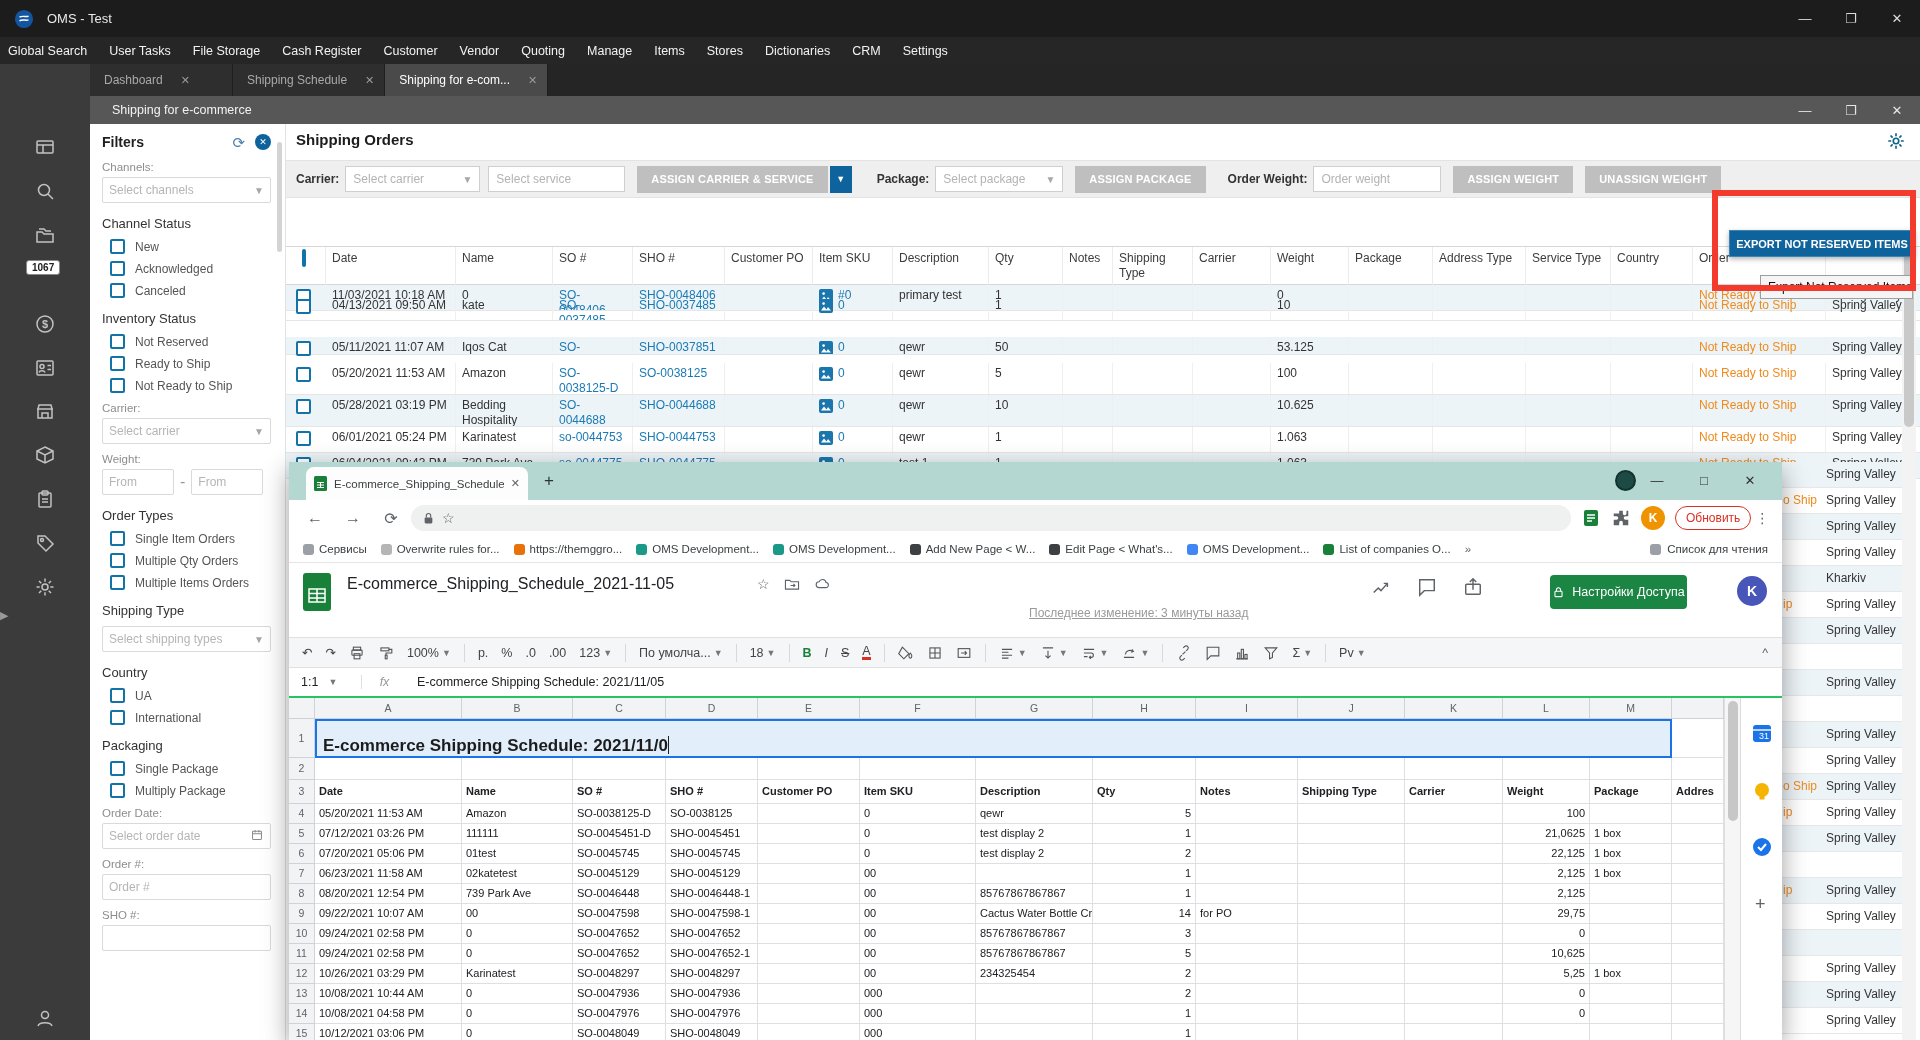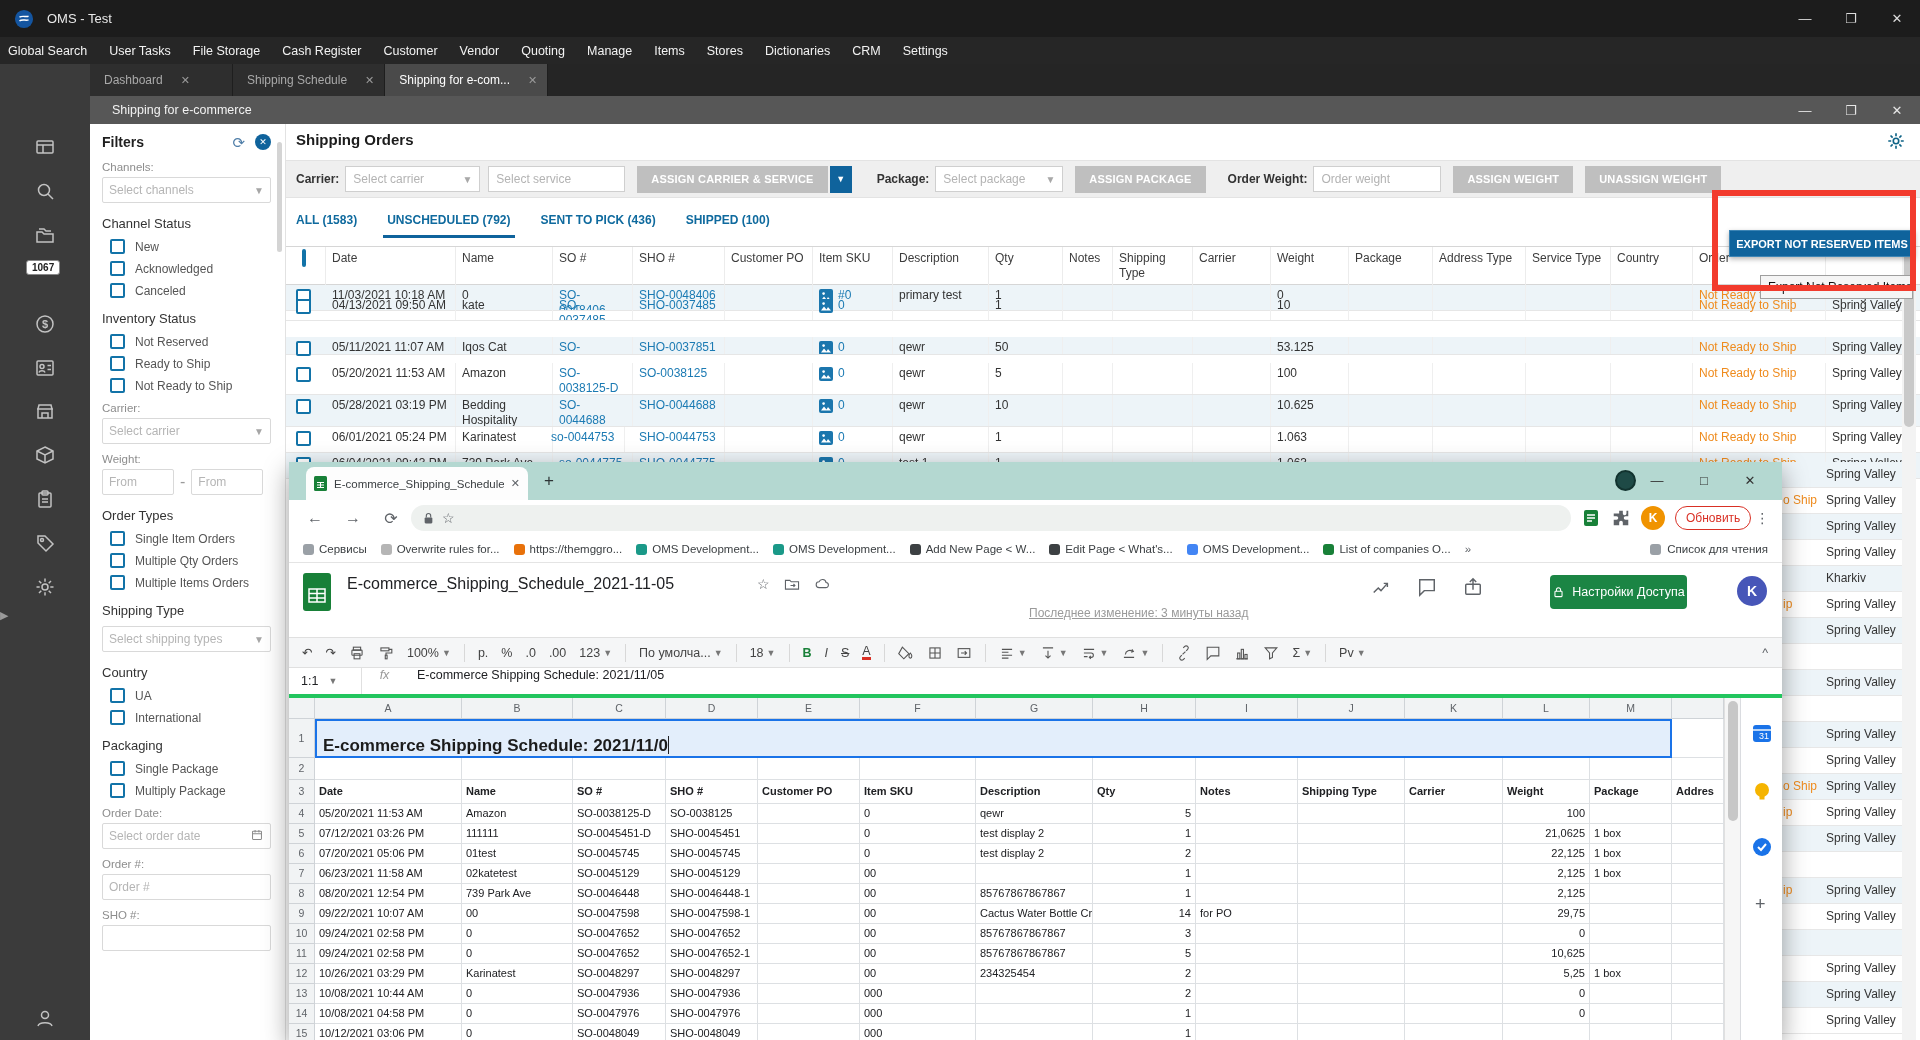--- a/index.html
+++ b/index.html
@@ -178,21 +178,21 @@
   .tb svg { width:16px; height:16px; stroke:#555; fill:none; stroke-width:1.5; }
   .tb .mini { font-size:9px; color:#777; }
   .tb-sep { margin-left:13px; width:1px; height:18px; background:#d8d8d8; }
   .tb.bold { font-weight:bold; }
   .tb.italic { font-style:italic; }
   .tb.strike { text-decoration:line-through; }
   .tb .a-ul { border-bottom:3px solid #d93025; line-height:1; }
   .tb-collapse { margin-left:auto; margin-right:14px; color:#5f6368; }
 
   .sh-formula { position:absolute; left:0; top:206px; width:1493px; height:30px; background:#fff;
-    border-bottom:4px solid #22c55e; display:flex; font-size:12.5px; }
+    border-bottom:2px solid #22c55e; display:flex; align-items:center; font-size:12.5px; }
   .namebox { width:72px; display:flex; align-items:center; padding-left:12px; color:#202124; }
   .namebox .caret { margin-left:10px; font-size:9px; color:#777; }
   .fx { width:46px; text-align:center; font-style:italic; color:#9a9a9a; border-left:1px solid #e0e0e0; }
   .formula-text { color:#202124; padding-left:10px; }
 
   .sh-grid { position:absolute; left:0; top:236px; width:1435px; height:342px; overflow:hidden; background:#fff; }
   .g-cell { position:absolute; border-right:1px solid #dde0e3; border-bottom:1px solid #dde0e3;
     font-size:11px; color:#202124; padding:0 4px; overflow:hidden; white-space:nowrap; background:#fff; }
   .g-head { background:#f1f3f4; color:#5f6368; font-size:10.5px; text-align:center;
     border-right:1px solid #cfd3d7; border-bottom:1px solid #cfd3d7; }
@@ -468,26 +468,20 @@
       <div class="gbtn" style="margin-left:12px;">ASSIGN PACKAGE</div>
       <span class="lbl" style="margin-left:22px;">Order Weight:</span>
       <div class="sel" style="width:128px;">
         <span>Order weight</span>
       </div>
       <div class="gbtn" style="margin-left:12px;">ASSIGN WEIGHT</div>
       <div class="gbtn" style="margin-left:12px;">UNASSIGN WEIGHT</div>
     </div>
 
     <div class="o-row2">
-      <div class="o-tabs" id="oTabs">
-          <span class="o-tab">ALL (1583)</span>
-          <span class="o-tab active">UNSCHEDULED (792)</span>
-          <span class="o-tab">SENT TO PICK (436)</span>
-          <span class="o-tab">SHIPPED (100)</span>
-        </div>
     </div>
 
     <div class="t-headrow" id="tHead">
         <div class="t-hcell" style="left: 10px; width: 30px;"><span class="cbox"></span></div>
         <div class="t-hcell" style="left: 40px; width: 130px;">Date</div>
         <div class="t-hcell" style="left: 170px; width: 97px;">Name</div>
         <div class="t-hcell" style="left: 267px; width: 80px;">SO #</div>
         <div class="t-hcell" style="left: 347px; width: 92px;">SHO #</div>
         <div class="t-hcell" style="left: 439px; width: 88px;">Customer PO</div>
         <div class="t-hcell" style="left: 527px; width: 80px;">Item SKU</div>
@@ -651,21 +645,21 @@
           <div class="t-cell" style="left: 1147px; width: 93px;"></div>
           <div class="t-cell" style="left: 1240px; width: 85px;"></div>
           <div class="t-cell" style="left: 1325px; width: 82px;"></div>
           <div class="t-cell status" style="left: 1407px; width: 133px;">Not Ready to Ship</div>
           <div class="t-cell" style="left: 1540px; width: 85px;">Spring Valley</div>
         </div>
         <div class="t-row" style="top: 142px; height: 26px;">
           <span class="cbox rowcb"></span>
           <div class="t-cell" style="left: 40px; width: 130px;">06/01/2021 05:24 PM</div>
           <div class="t-cell" style="left: 170px; width: 97px;">Karinatest</div>
-          <div class="t-cell link" style="left: 259px; width: 80px;">so-0044753</div>
+          <div class="t-cell link" style="left: 267px; width: 80px;">so-0044753</div>
           <div class="t-cell link" style="left: 347px; width: 92px;">SHO-0044753</div>
           <div class="t-cell" style="left: 439px; width: 88px;"></div>
           <div class="t-cell" style="left: 527px; width: 80px;">
             <span class="sku-wrap">
               <svg width="14" height="14" viewBox="0 0 14 14">
                 <rect width="14" height="14" rx="2" fill="#1b76ad"></rect>
                 <circle cx="4.6" cy="4.6" r="1.3" fill="#fff"></circle>
                 <path d="M2 11.5l3-4 2.5 3L9 8l3 3.5z" fill="#fff"></path>
               </svg>
               <span>0</span>

